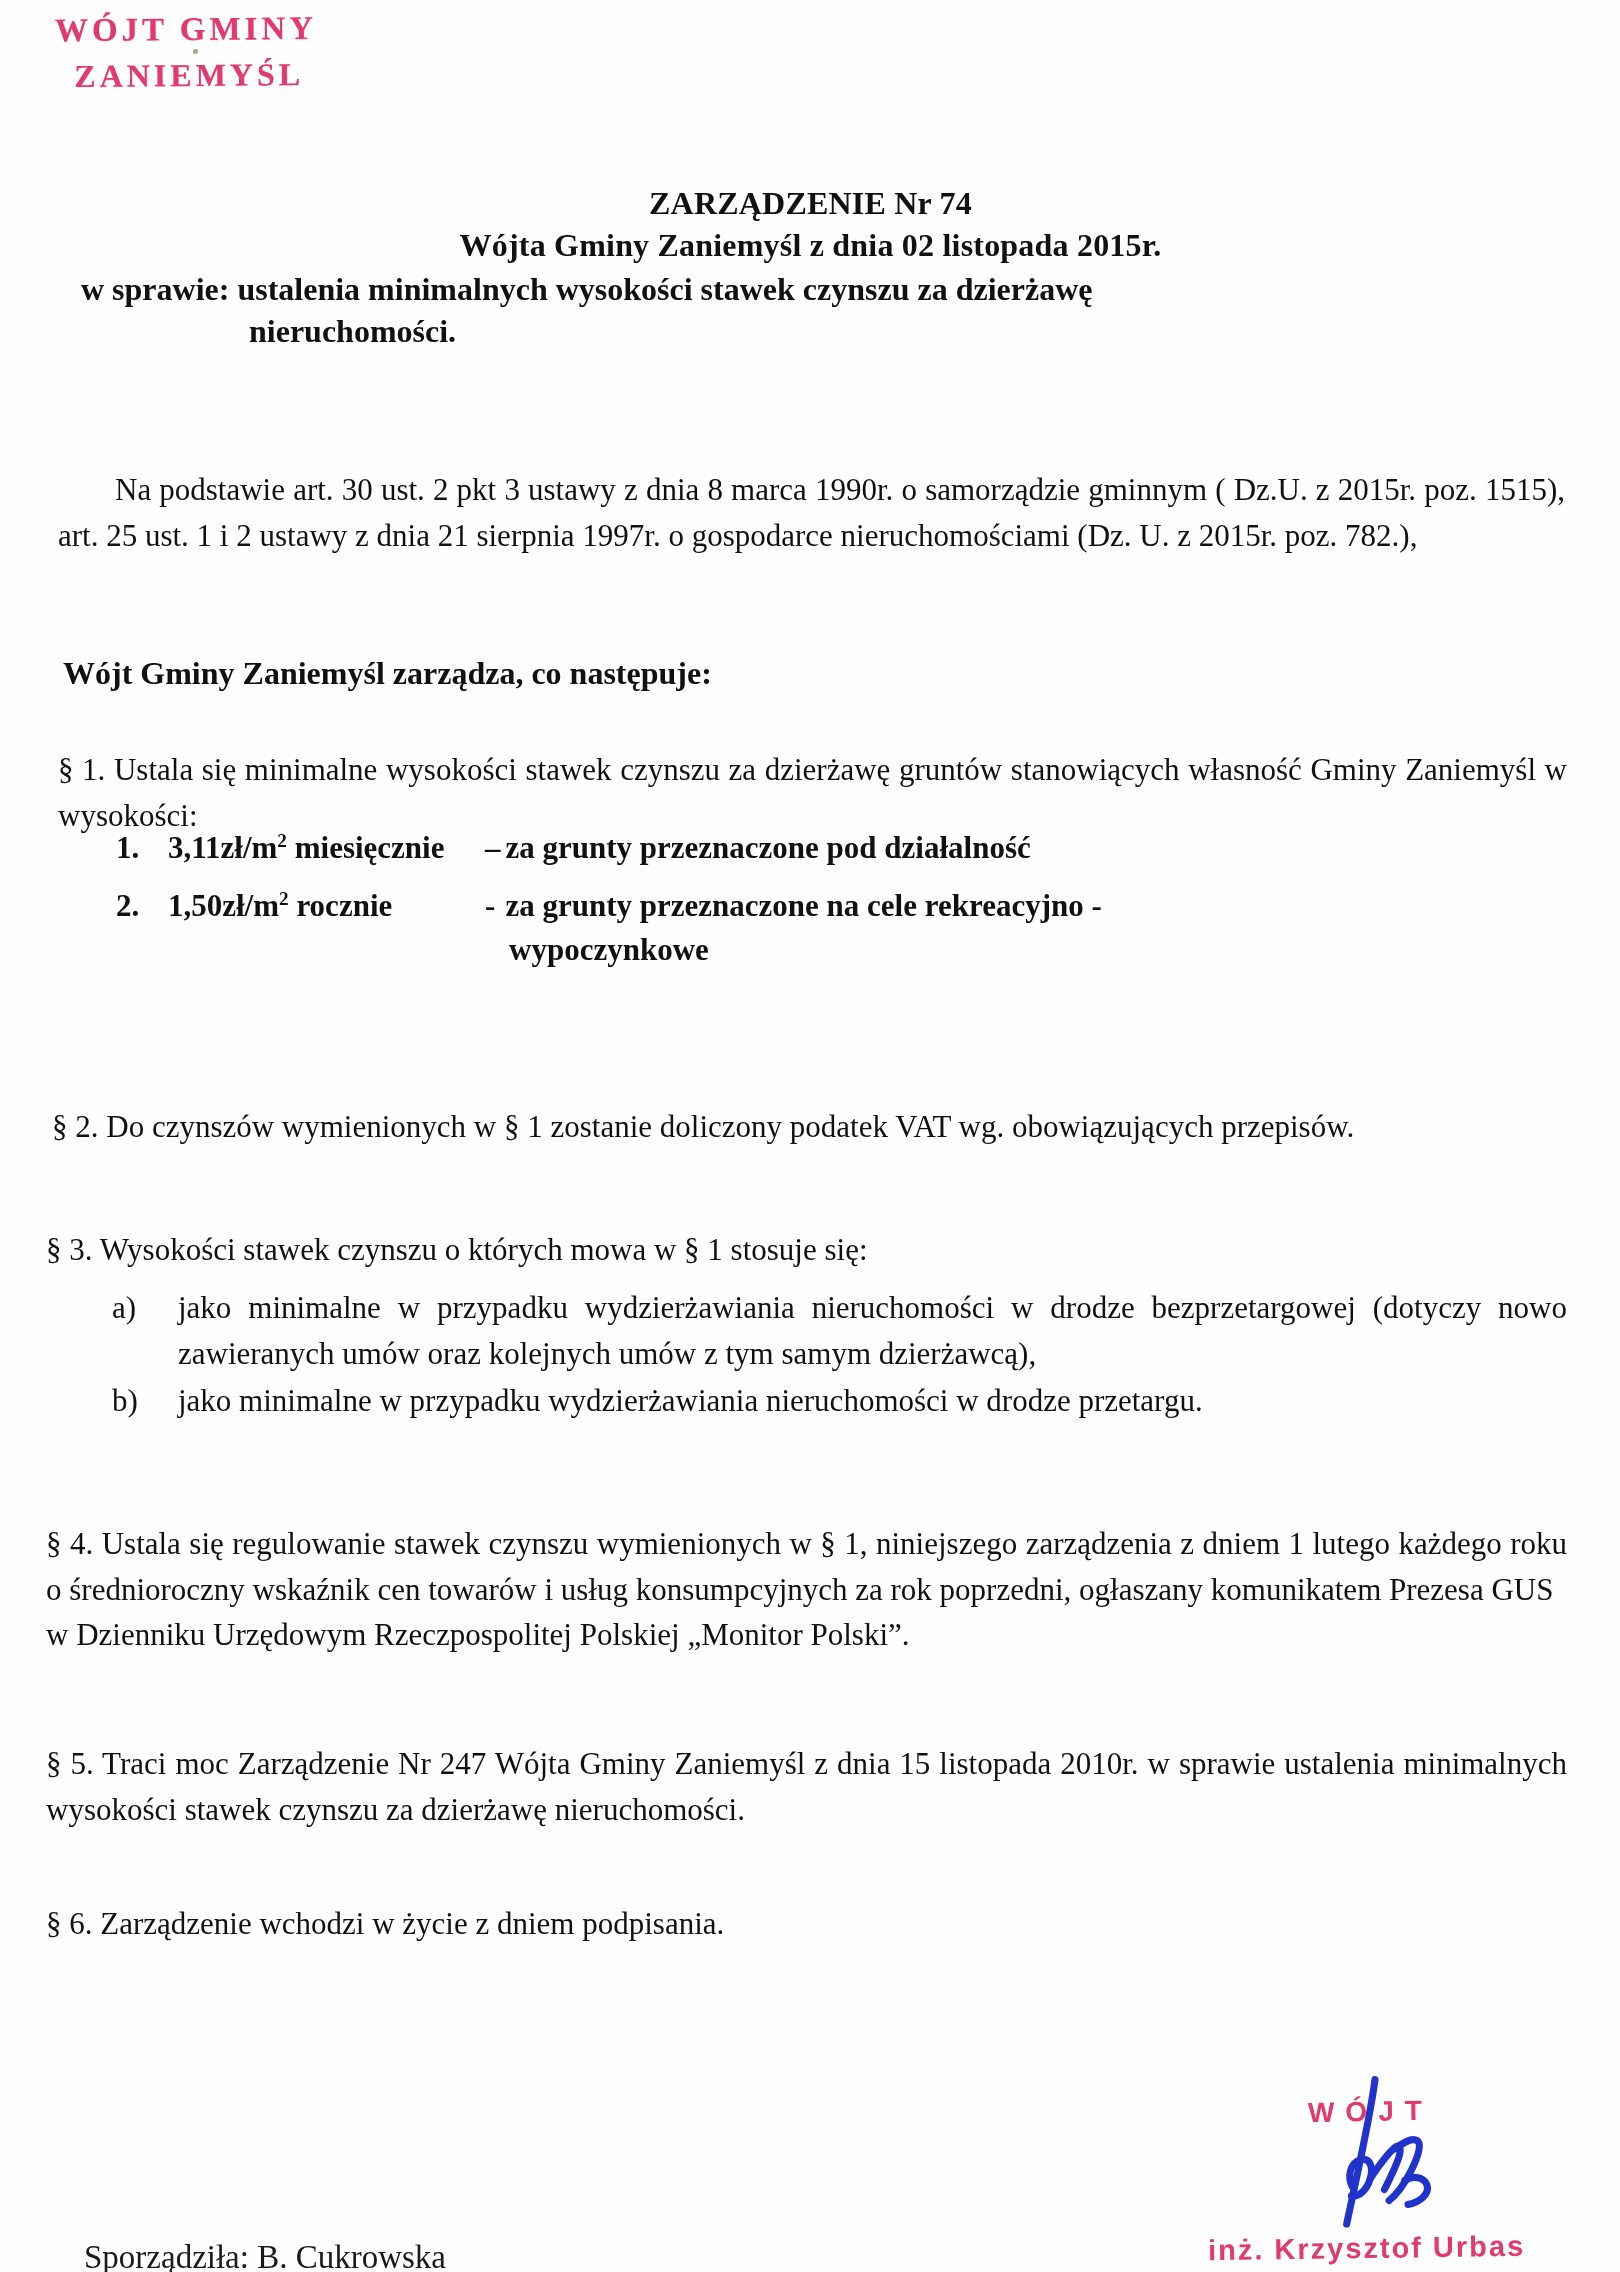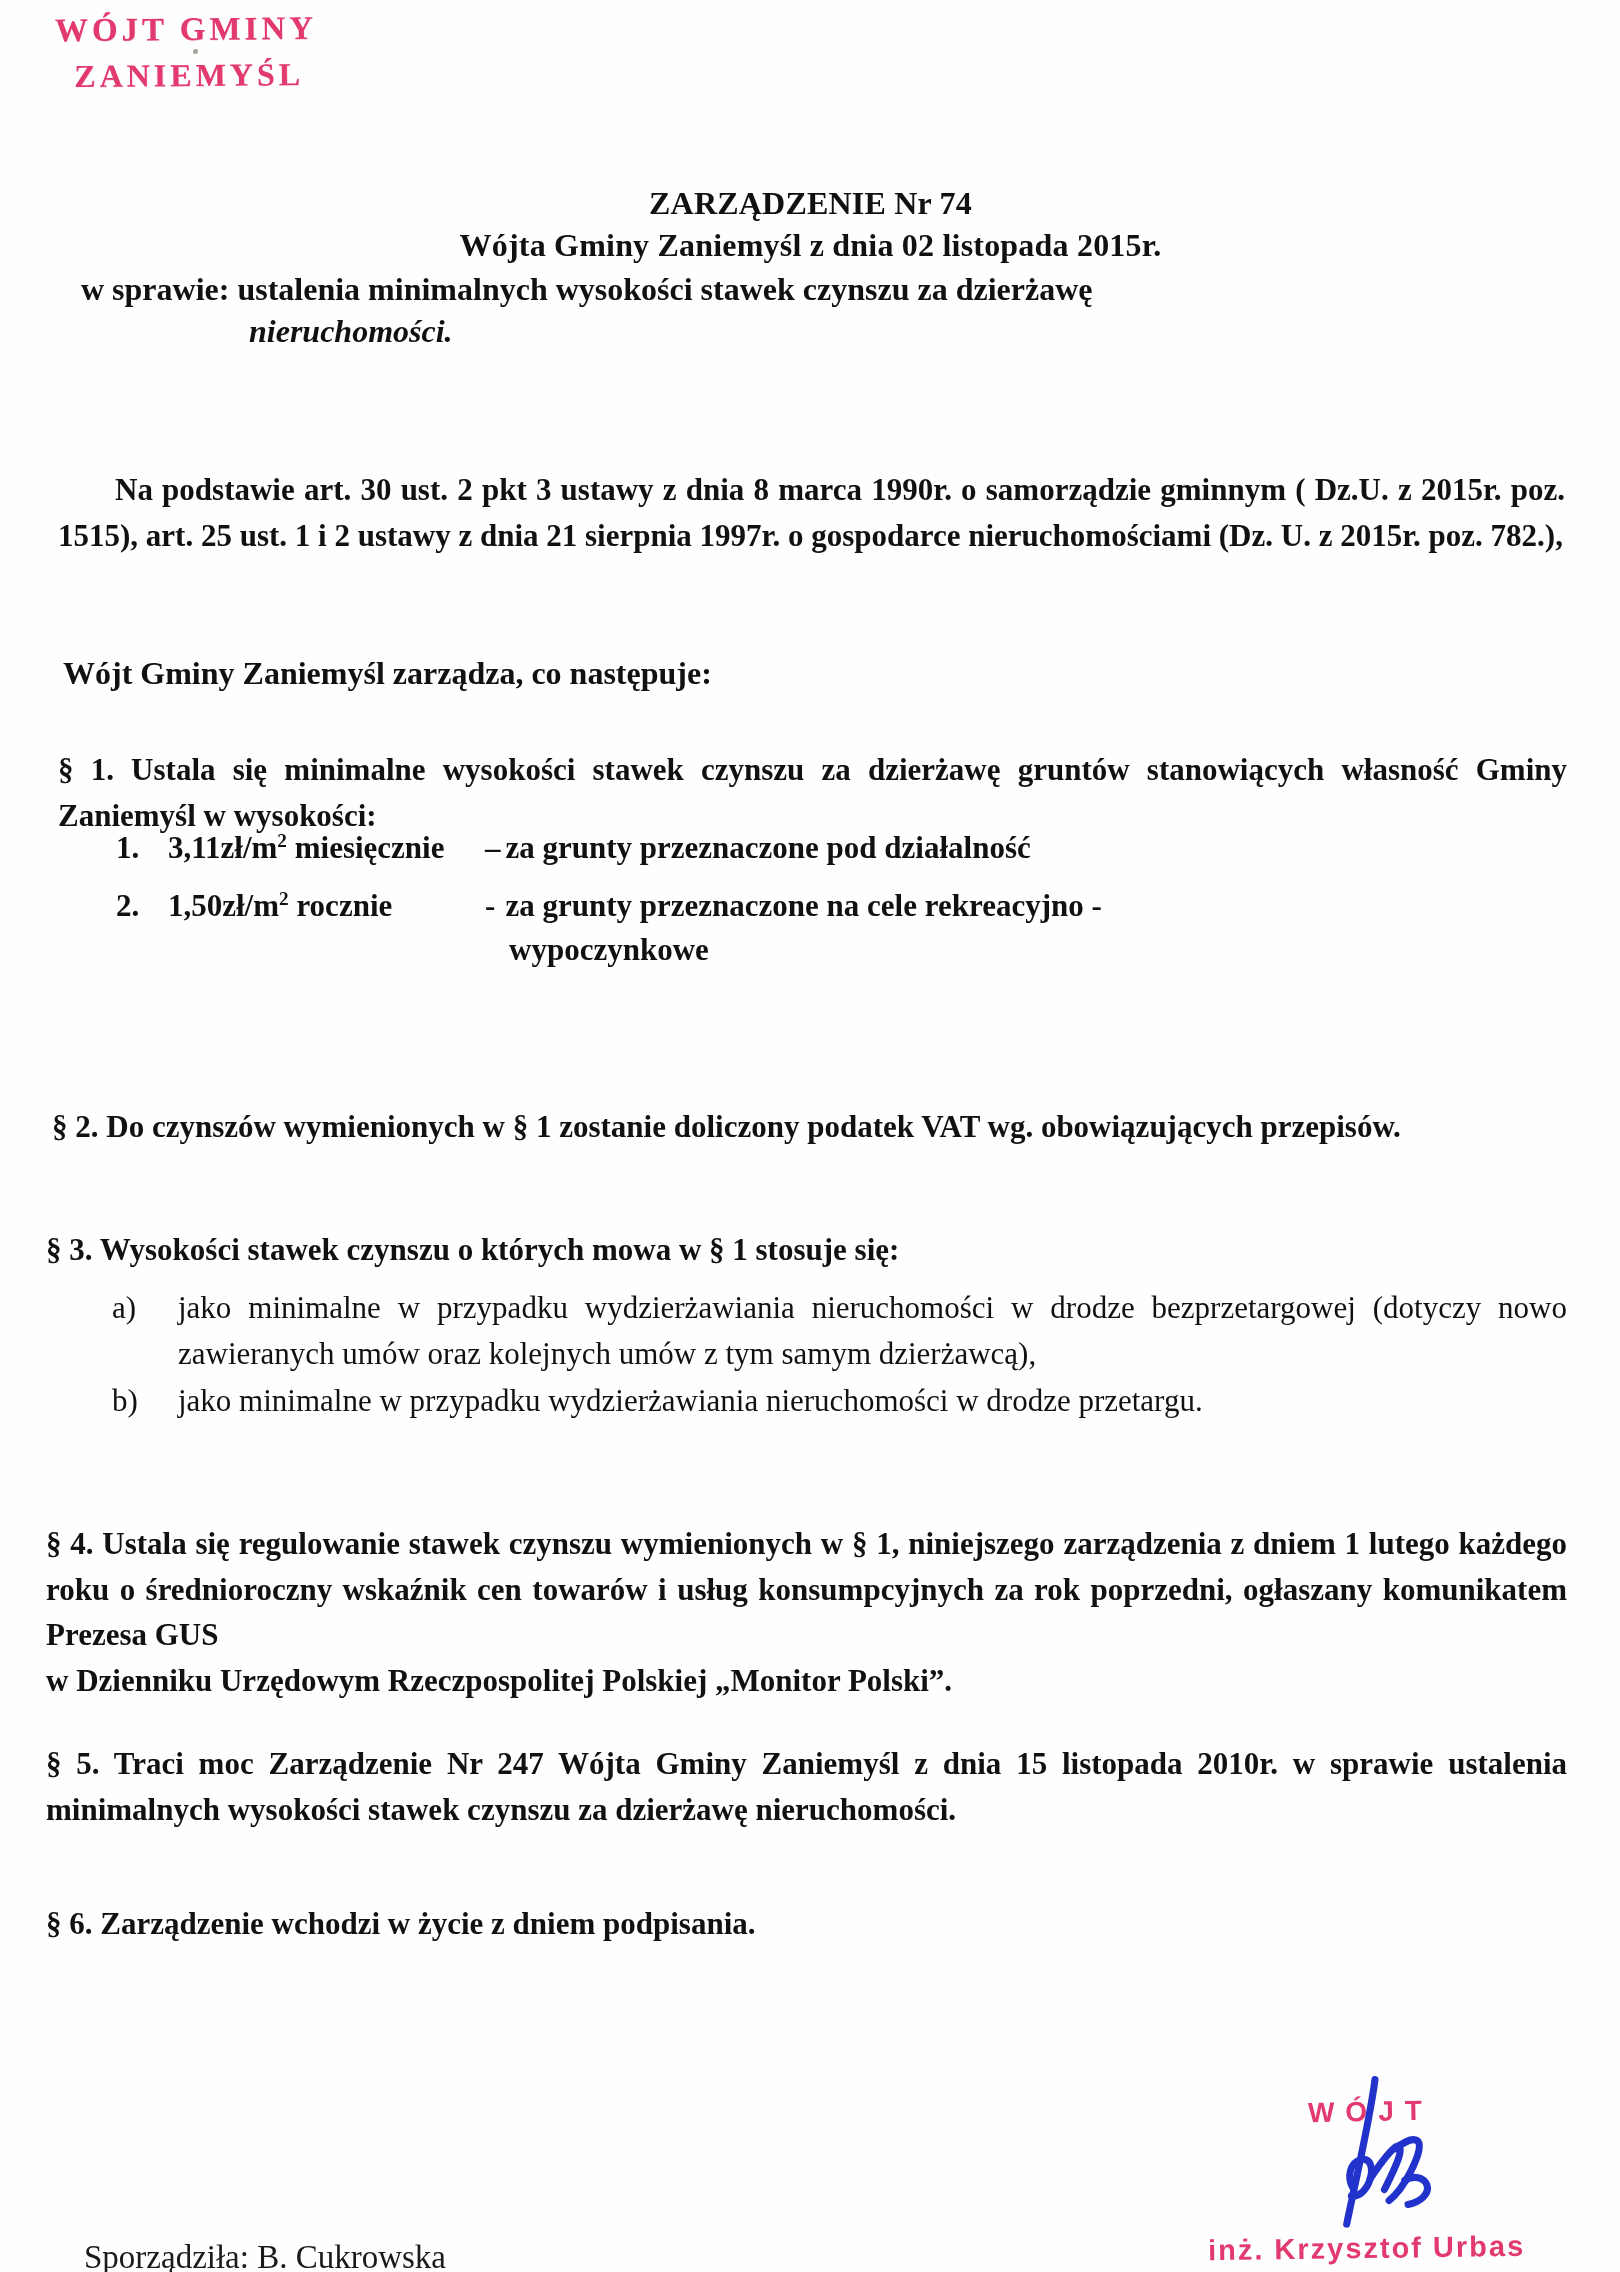--- a/index.html
+++ b/index.html
@@ -63,29 +63,27 @@
     display: block;
     text-align: left;
     padding-left: 58px;
     margin-top: 3.2px;
     margin-left: 23px;
   }
   .title-line-4 {
     display: block;
     text-align: left;
     padding-left: 249px;
-    font-style: italic;
   }
 
   .para {
     position: absolute;
     font-size: 31px;
     line-height: 1.47;
     text-align: justify;
-    font-weight: bold;
   }
   .para.nojust { text-align: left; }
 
   .basis {
     left: 58px;
     top: 467px;
     width: 1507px;
   }
   .basis .indent { padding-left: 57px; display: inline-block; }
 

